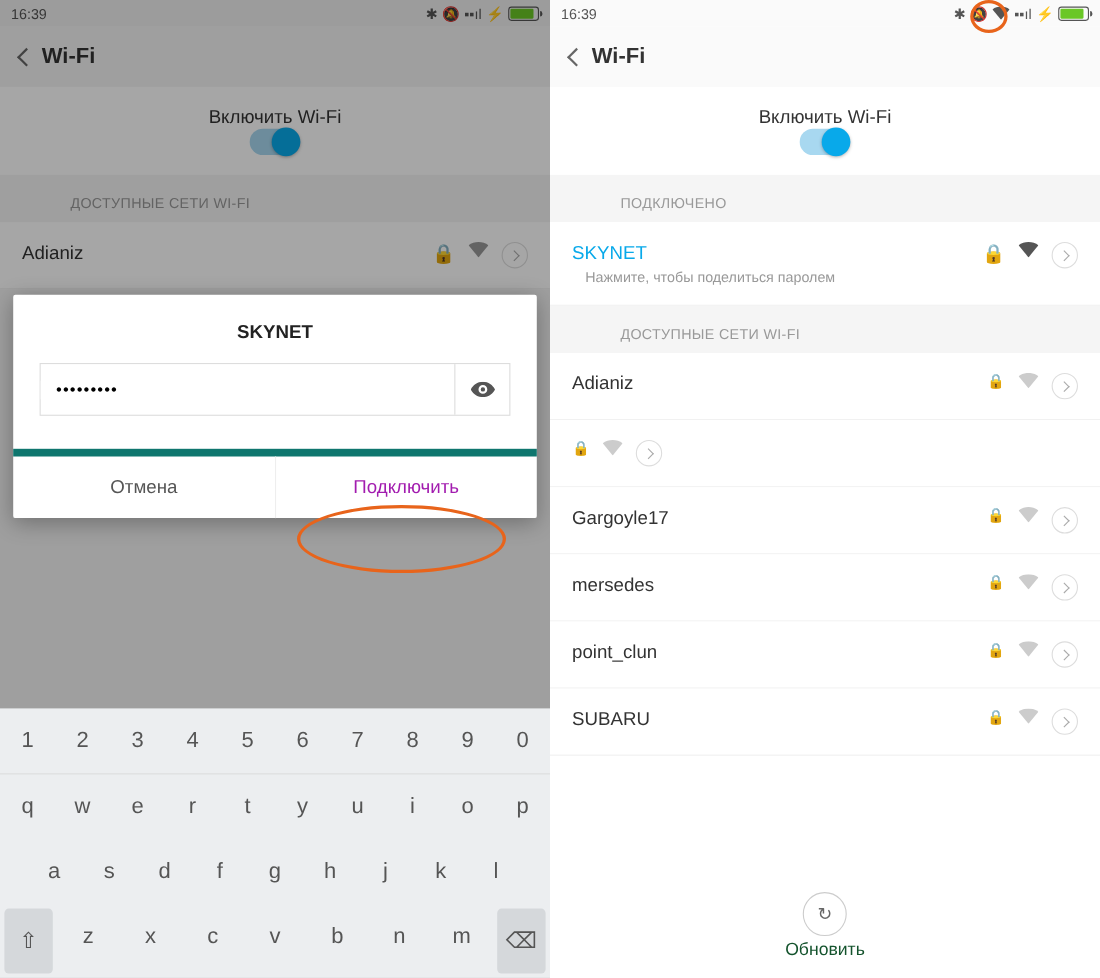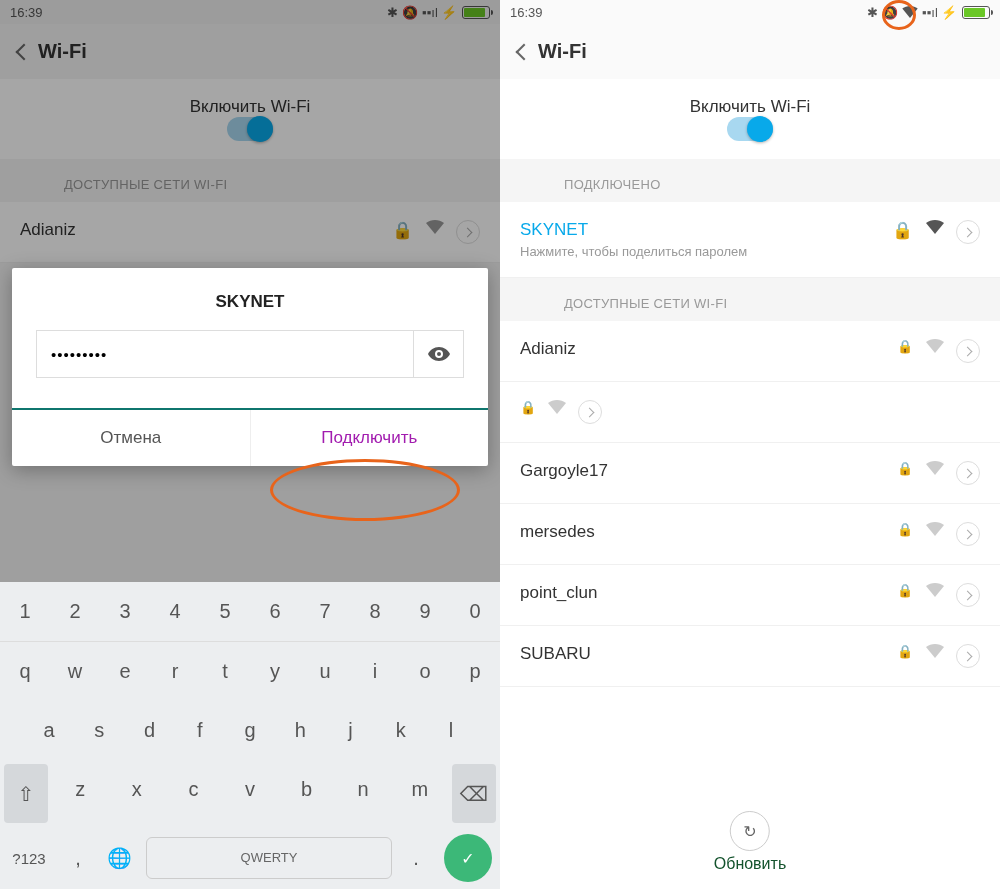--- a/index.html
+++ b/index.html
@@ -10,31 +10,31 @@
 .header { height:55px; display:flex; align-items:center; padding:0 18px; gap:8px; background:#f5f5f5; }
 .header-title { font-size:20px; font-weight:600; color:#333; }
 .chev-back { width:12px; height:12px; border-left:2px solid #666; border-bottom:2px solid #666; transform:rotate(45deg); }
 .toggle-row { background:#fff; padding:18px 20px; display:flex; justify-content:space-between; align-items:center; font-size:17px; color:#333;flex-direction:column; }
 .toggle { width:46px; height:24px; background:#a8d8f0; border-radius:12px; position:relative; }
 .toggle::after { content:""; position:absolute; right:0; top:-1px; width:26px; height:26px; border-radius:50%; background:#08a9ea; box-shadow:0 1px 3px rgba(0,0,0,.3); }
 .section-label { padding:18px 20px 10px; font-size:13px; color:#999; letter-spacing:.3px;margin-left:44px; }
 .net-row { background:#fff; padding:18px 20px; display:flex; align-items:flex-start; gap:12px; border-bottom:1px solid #f0f0f0; font-size:17px; color:#333; }
 .net-name { flex:1; }
 .connected .net-name { color:#08a9ea; }
-.sub { font-size:13px; color:#999; margin-top:4px; }
+.sub { font-size:13px; color:#999; margin-top:4px;margin-left:12px; }
 .wifi-ic { width:18px; height:14px; }
 .arrow-circle { width:24px; height:24px; border:1px solid #ddd; border-radius:50%; display:flex; align-items:center; justify-content:center; }
 .arrow-circle::before { content:""; width:6px; height:6px; border-right:1.5px solid #aaa; border-top:1.5px solid #aaa; transform:rotate(45deg); margin-right:2px; }
 .dimmer { position:absolute; inset:0; background:rgba(0,0,0,.35); }
 .dialog { position:absolute; left:12px; right:12px; top:268px; background:#fff; border-radius:2px; box-shadow:0 4px 20px rgba(0,0,0,.3); }
 .dialog-title { text-align:center; padding:24px 0 18px; font-size:17px; font-weight:600; color:#222; }
 .pw-row { margin:0 24px 30px; border:1px solid #ddd; display:flex; align-items:center; height:48px; }
 .pw-input { flex:1; border:none; outline:none; padding:0 14px; font-size:15px; letter-spacing:1px; }
 .eye-btn { width:50px; height:100%; border-left:1px solid #ddd; display:flex; align-items:center; justify-content:center; color:#555; }
-.dialog-btns { display:flex; border-top:2px solid #0f766e; }
+.dialog-btns { display:flex; border-top:7px solid #0f766e; }
 .dialog-btn { flex:1; padding:18px 0; text-align:center; font-size:17px; }
 .dialog-btn.cancel { color:#555; border-right:1px solid #eee; }
 .dialog-btn.connect { color:#a21caf; }
 .kb { position:absolute; bottom:0; left:0; right:0; background:#eceef0; }
 .kb-row { display:flex; }
 .kb-row.nums { border-bottom:1px solid #ddd; }
 .kb-key { flex:1; height:59px; display:flex; align-items:center; justify-content:center; font-size:20px; color:#555; }
 .kb-row.r2 { padding:0 24px; }
 .kb-special { background:#d5d8db; border-radius:4px; margin:4px; flex:0 0 44px; }
 .kb-bottom { display:flex; height:62px; align-items:center; }
@@ -147,28 +147,20 @@
           <div class="kb-key">z</div>
           <div class="kb-key">x</div>
           <div class="kb-key">c</div>
           <div class="kb-key">v</div>
           <div class="kb-key">b</div>
           <div class="kb-key">n</div>
           <div class="kb-key">m</div>
         </div>
       <div class="kb-key kb-special">⌫</div>
     </div>
-    <div class="kb-bottom">
-      <div class="kb-key" style="flex:0 0 58px;font-size:15px">?123</div>
-      <div class="kb-key" style="flex:0 0 40px">,</div>
-      <div class="kb-key" style="flex:0 0 44px">🌐</div>
-      <div class="kb-space">QWERTY</div>
-      <div class="kb-key" style="flex:0 0 40px">.</div>
-      <div class="kb-enter">✓</div>
-    </div>
   </div>
 </div>
 
 <div class="screen" style="background:#fff">
   <div class="status-bar" style="background:#fafafa">
     <span>16:39</span>
     <div class="status-right">
       <span>✱</span>
       <span>🔕</span>
       <span>

